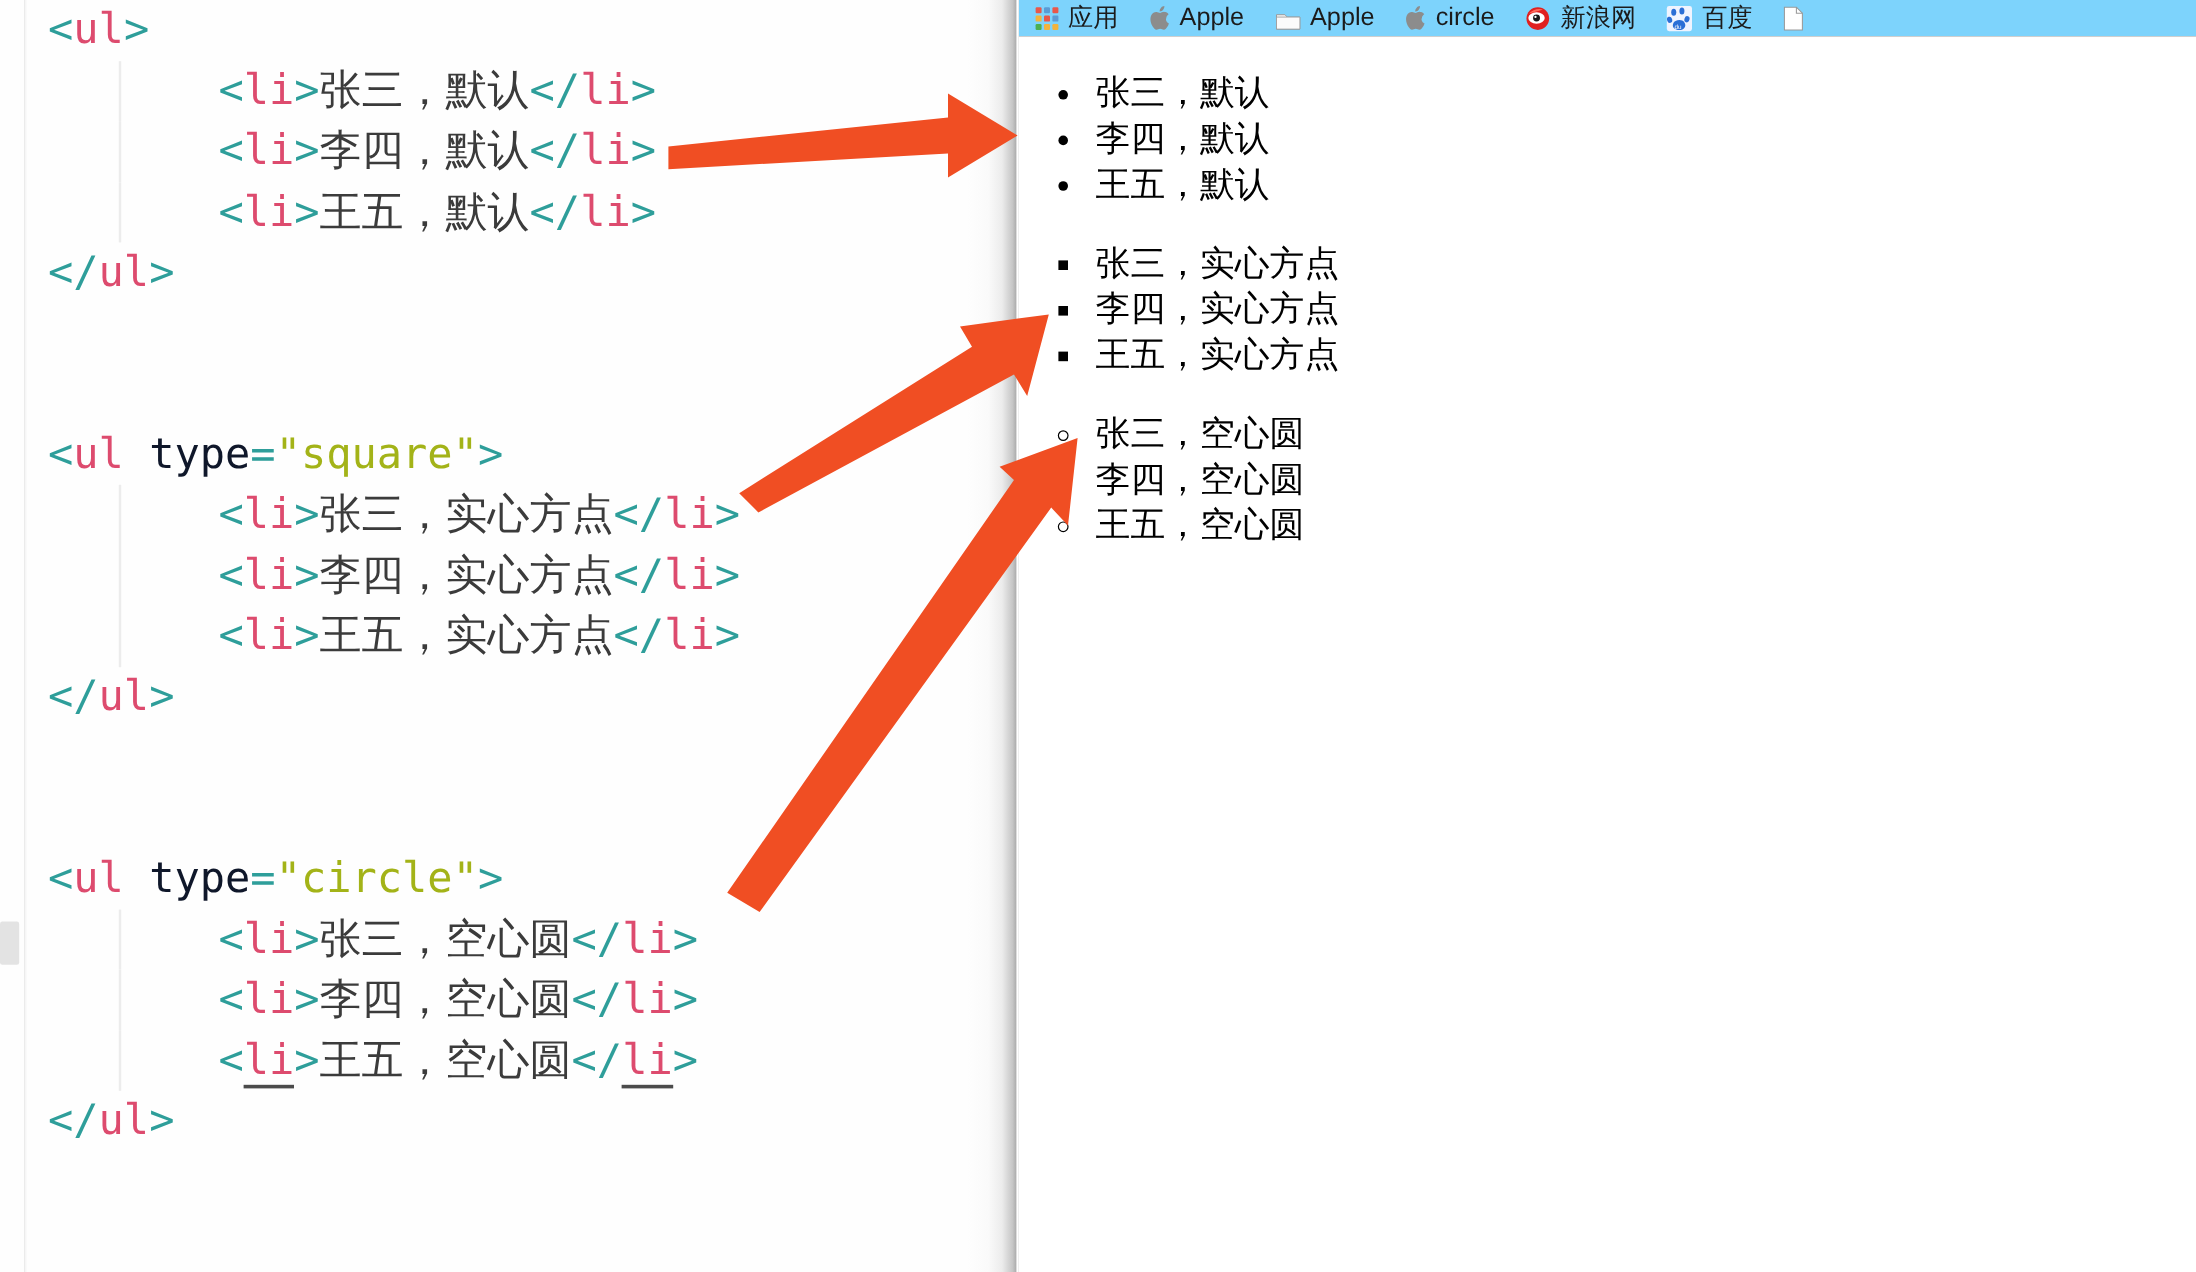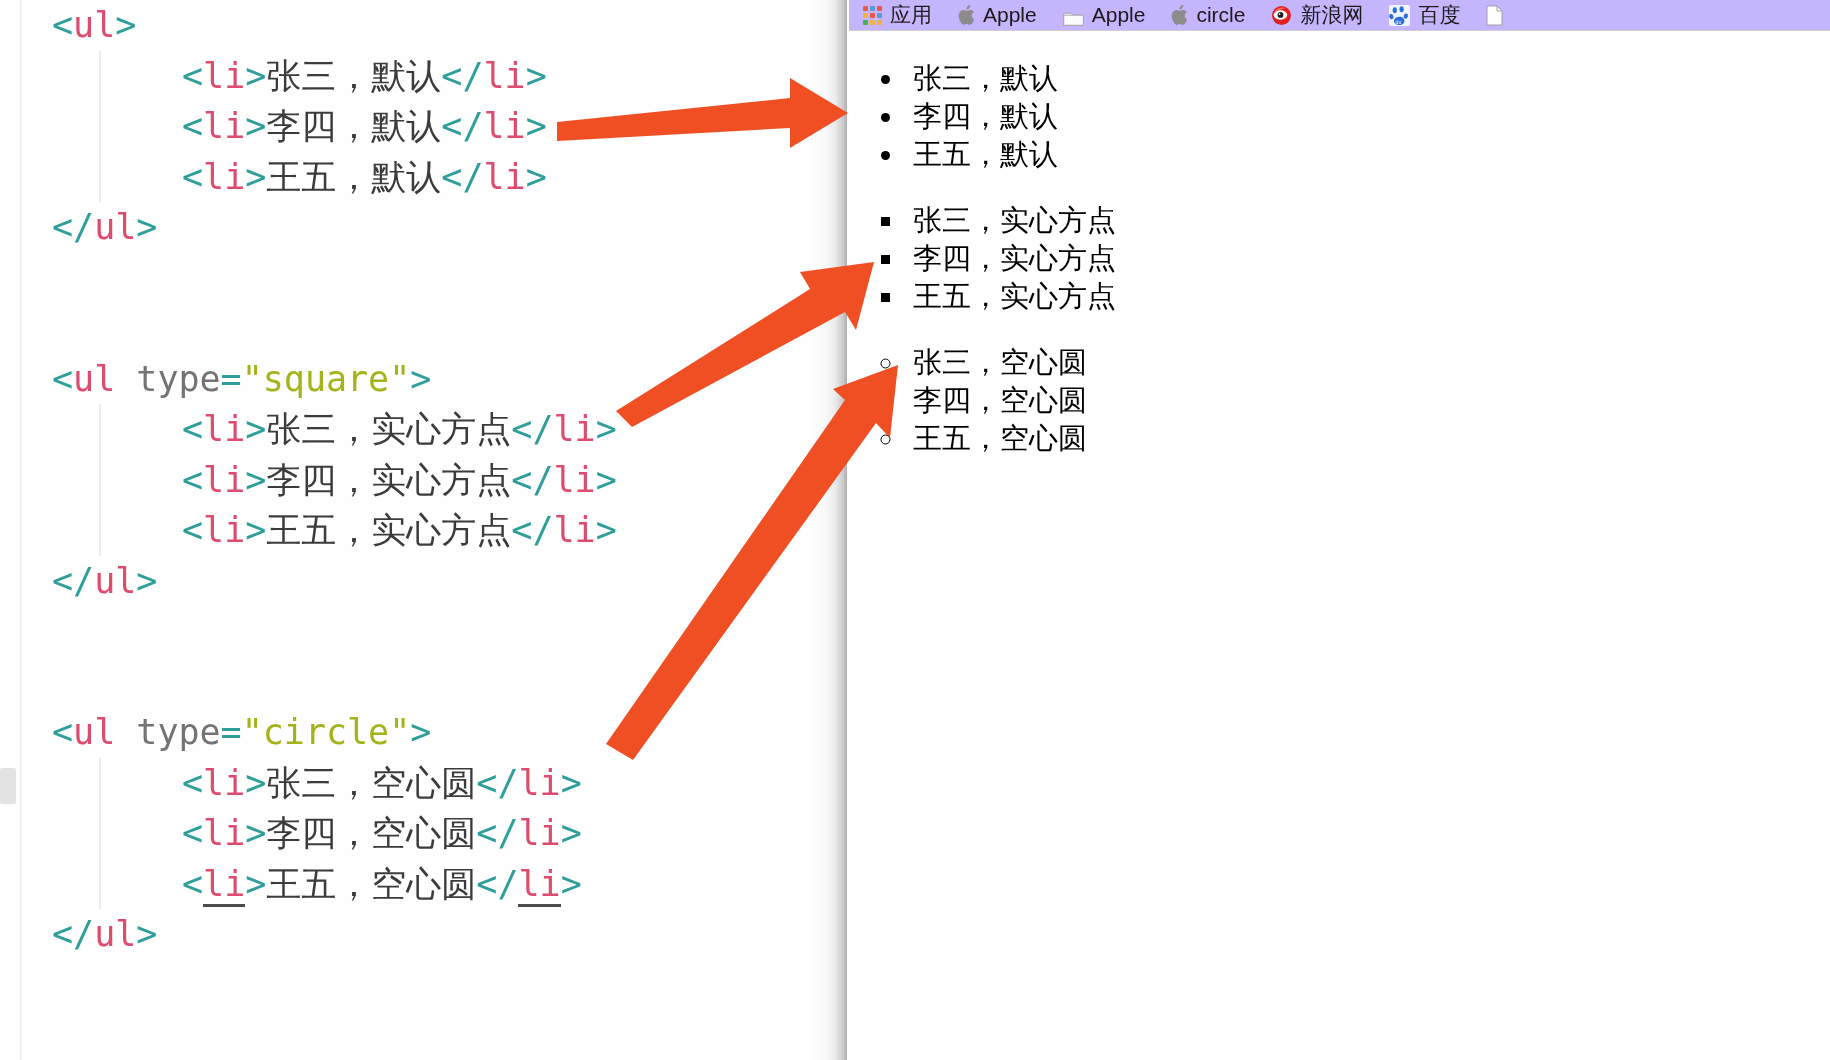--- a/index.html
+++ b/index.html
@@ -22,28 +22,28 @@
   
   #h-scroll-nub{position:absolute;left:0px;top:768px;width:16px;height:36px;background:#e3e3e3;border-radius:2px;}
 
   #code{
     position:absolute;left:0;top:0;width:846px;height:1060px;
     font-family:"DejaVu Sans Mono","Liberation Mono",monospace;
     font-size:35px;
     line-height:50.5px;
     white-space:pre;
   }
-  .cline{position:relative;height:50.5px;padding-left:52px;}
+  .cline{position:relative;height:50.5px;padding-left:40px;}
   .cline.indent{padding-left:182px;}
   
   .guide{position:absolute;left:99px;top:0;width:2px;height:50.5px;background:#ececec;}
 
   .pnc{color:#2e9e9a;}            
   .tag{color:#dd4b6e;}            
-  .attr{color:#737373;margin-top:12px;}           
+  .attr{color:#0f172a;margin-top:12px;}           
   .val{color:#a3b318;}            
   .txt{color:#3b3b3b;}            
   .uline{border-bottom:3px solid #4b4b4b;}
 
   
   #divider{
     position:absolute;left:806px;top:0;width:44px;height:1060px;
     background:linear-gradient(to right,
       rgba(255,255,255,0) 0%,
       rgba(250,250,250,1) 40%,
@@ -54,21 +54,21 @@
   }
   #divider-edge{position:absolute;left:847px;top:0;width:2px;height:1060px;background:#ffffff;}
 
   
   #browser{
     position:absolute;left:849px;top:0;width:981px;height:1060px;
     background:#ffffff;overflow:hidden;
   }
   #bookmarkbar{
     position:absolute;left:0;top:0;width:981px;height:30px;
-    background:#c4b5fd;
+    background:#7dd3fc;
     display:flex;align-items:center;gap:0px;
     padding-left:14px;
     box-sizing:border-box;
   }
   #bookmarkbar-border{position:absolute;left:0;top:30px;width:981px;height:1px;background:#cfcfcf;}
   .bm{
     display:flex;align-items:center;gap:8px;
     padding:0 13px 0 0;margin-right:13px;
     font-size:21px;color:#1b1b1b;white-space:nowrap;
     cursor:default;

